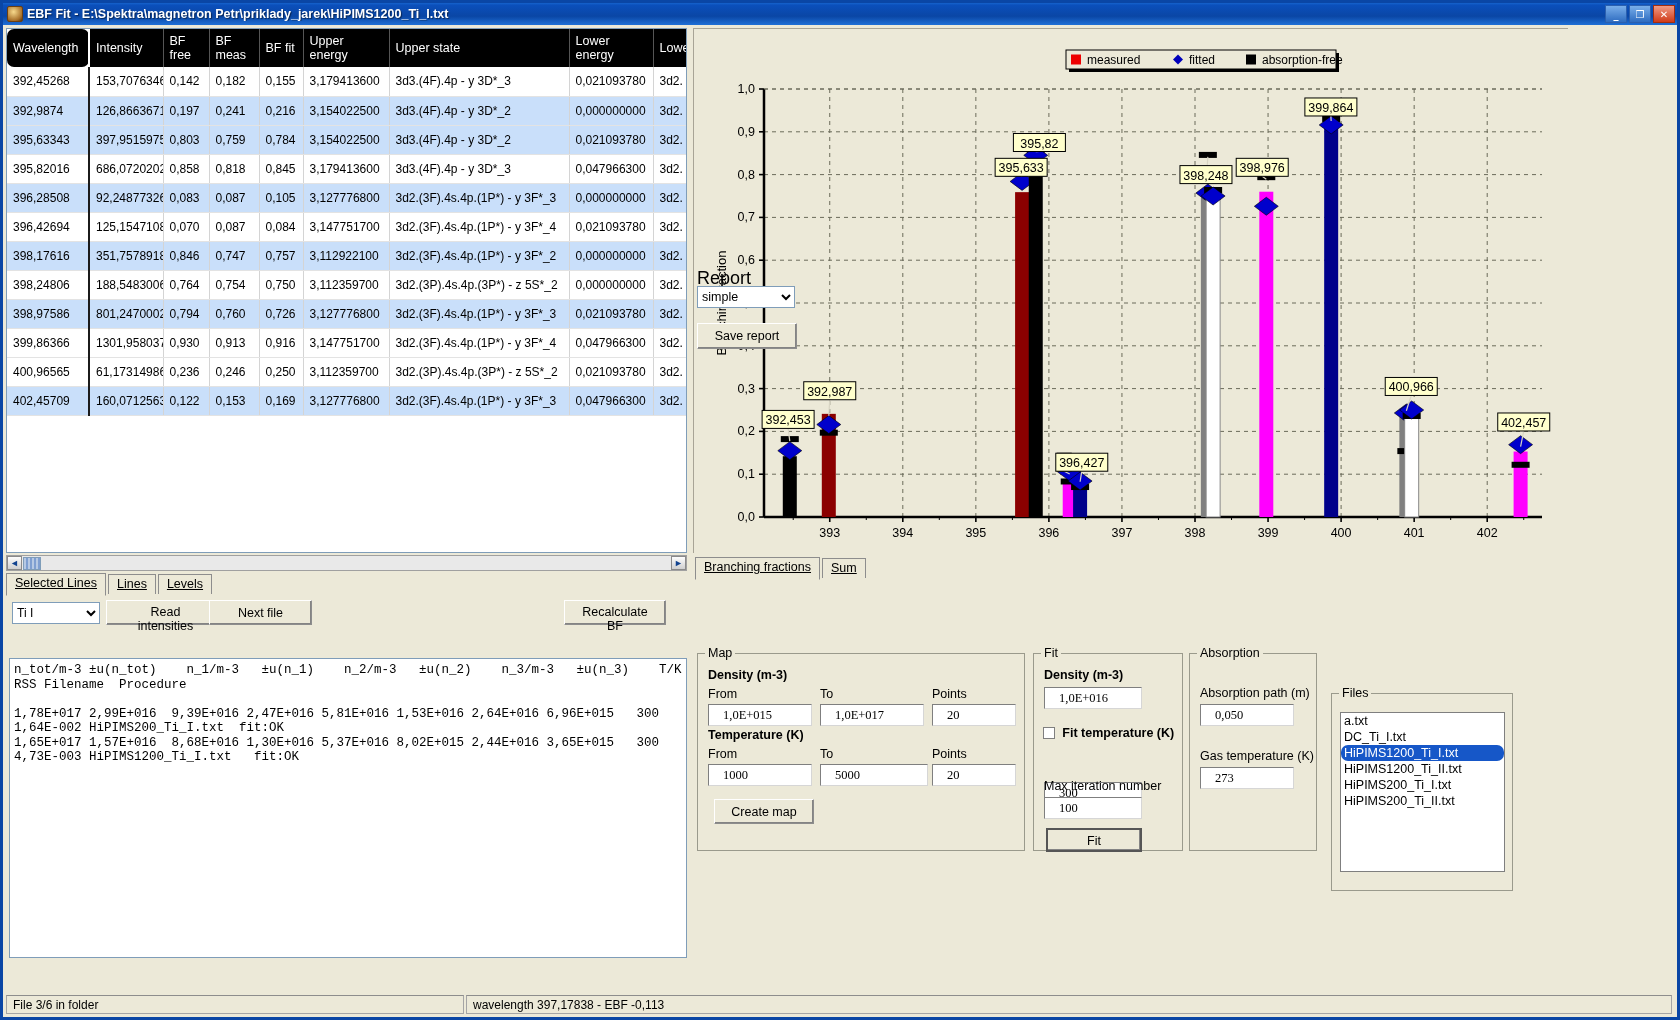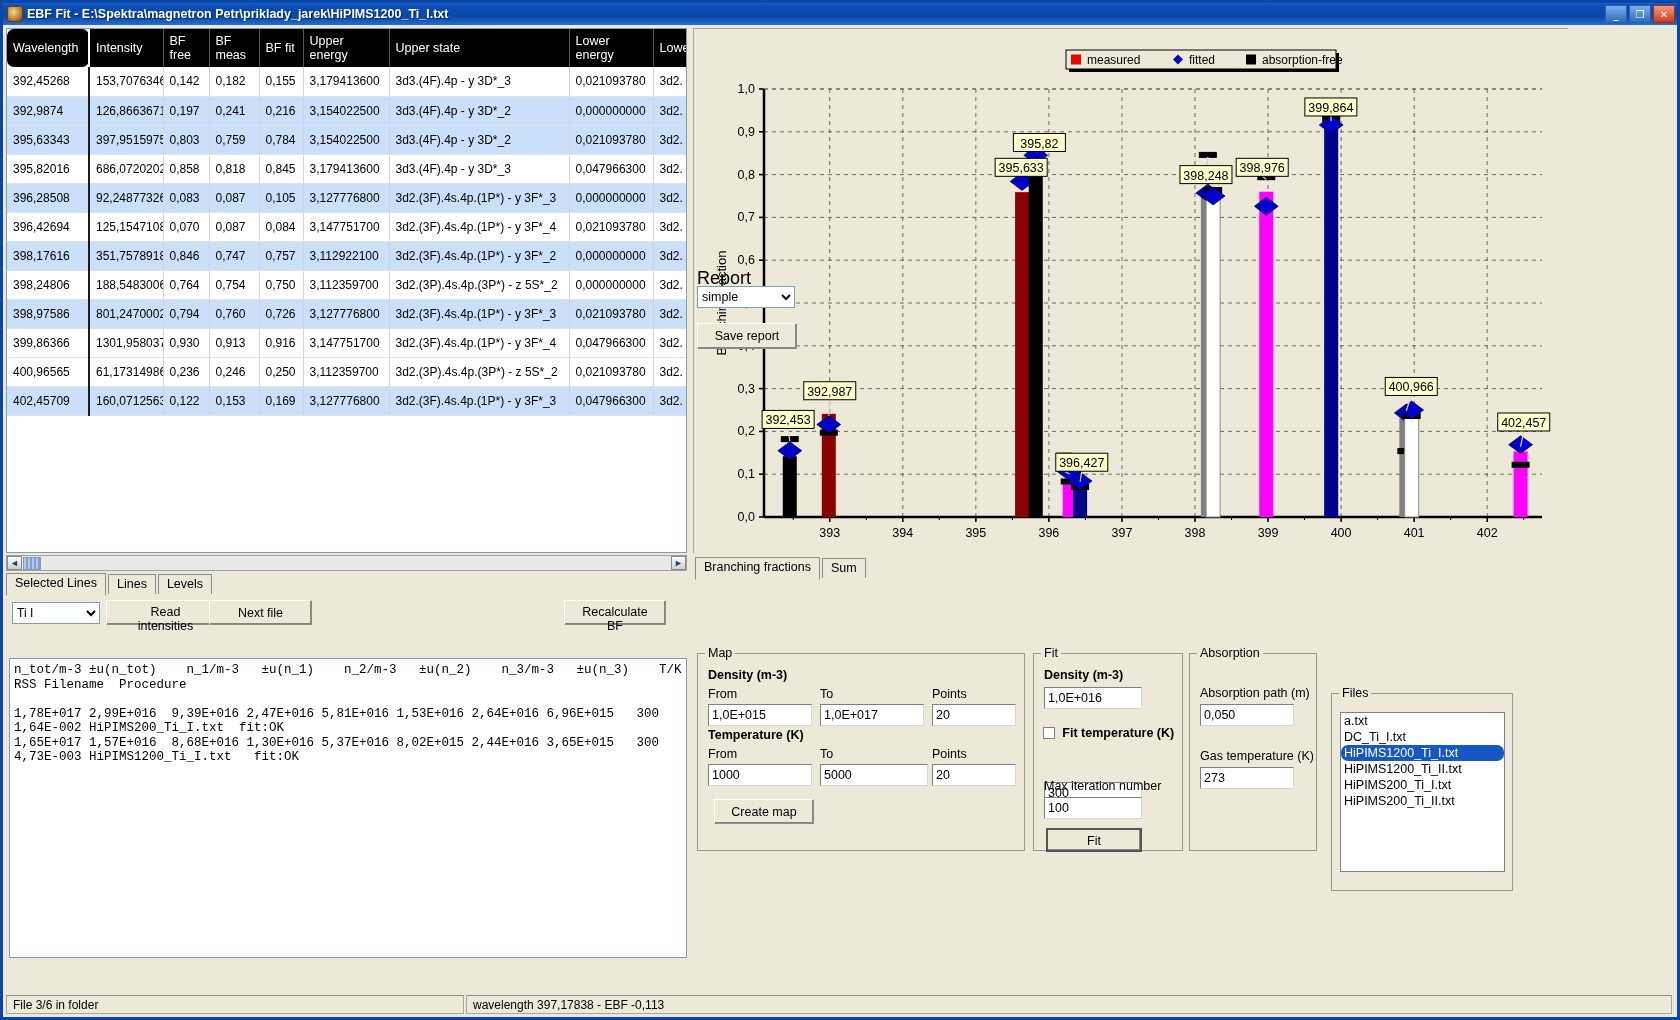--- a/index.html
+++ b/index.html
@@ -56,21 +56,21 @@
   .sbtn { width:15px; height:14px; background:linear-gradient(180deg,#fdfdfd,#cfcfcf);
      border:1px solid #8a8a8a; color:#12438f; font-size:9px; display:flex;
      align-items:center; justify-content:center; }
   #hthumb { width:18px; height:13px; margin-left:1px;
      background:repeating-linear-gradient(90deg,#b6c9e4 0 2px,#7f9fd1 2px 4px);
      border:1px solid #7f9db9; }
 
   
   #tabs-row { position:absolute; left:0; top:546px; height:20px; display:flex; align-items:flex-end; }
   .tab { border:1px solid #8d8d8d; border-bottom:none; background:#ece9d8;
-     padding:2px 8px 3px 8px; font-size:12.5px; margin-right:2px; }
+     padding:2px 8px 3px 8px; font-size:12.5px; margin-right:2px;text-decoration:underline; }
   .tab.sel { background:#ece9d8; padding-bottom:5px; position:relative; top:2px; border-bottom:1px solid #ece9d8;}
 
   #ctrl-row { position:absolute; left:4px; top:572px; width:677px; height:30px; }
   select.combo { position:absolute; left:2px; top:2px; width:88px; height:22px;
      font-size:12px; border:1px solid #7f9db9; background:#fff; font-family:"Liberation Sans",sans-serif;}
   button.btn {
     background:#ece9d8; border:1px solid #8d8d8d; border-top-color:#fff; border-left-color:#fff;
     box-shadow: inset -1px -1px 0 #848484, 0 0 0 0 transparent;
     font-size:12.5px; font-family:"Liberation Sans",sans-serif; padding:4px 10px; cursor:default;
   }
@@ -94,22 +94,22 @@
 
   #plot { position:absolute; left:0; top:0; width:875px; height:525px; }
 
   
   .group { position:absolute; border:1px solid #9a9a8c; }
   .group > .legend { position:absolute; top:-8px; left:7px; background:#ece9d8;
       padding:0 3px; font-size:12.5px; }
   .lbl { font-size:12.5px; }
   .lbl.b { font-weight:bold; }
   .tin { background:#fff; border:1px solid #7f7f7f; border-right-color:#d6d6d6;
-     border-bottom-color:#d6d6d6; height:22px; font-size:12.5px; padding:1px 3px;
-     font-family:Liberation Sans, sans-serif; }
+     border-bottom-color:#d6d6d6; height:22px; font-size:12.5px; padding:1px 14px;
+     font-family:Liberation Serif, serif; }
   .chk { width:12px; height:12px; border:1px solid #7f7f7f; background:#fff;
      display:inline-block; vertical-align:-2px; }
 
   #files-list { position:absolute; left:8px; top:18px; width:165px; height:160px;
      background:#fff; border:1px solid #7f7f7f; overflow:hidden; font-size:12.5px; }
   #files-list .fi { padding:1px 3px; }
   #files-list .fi.sel { background:#1657c8; color:#fff;border-radius:7px; }
 
   #report-label { position:absolute; left:4px; top:240px; font-size:18px; }
   #report-select { position:absolute; left:4px; top:258px; width:98px; height:22px;

